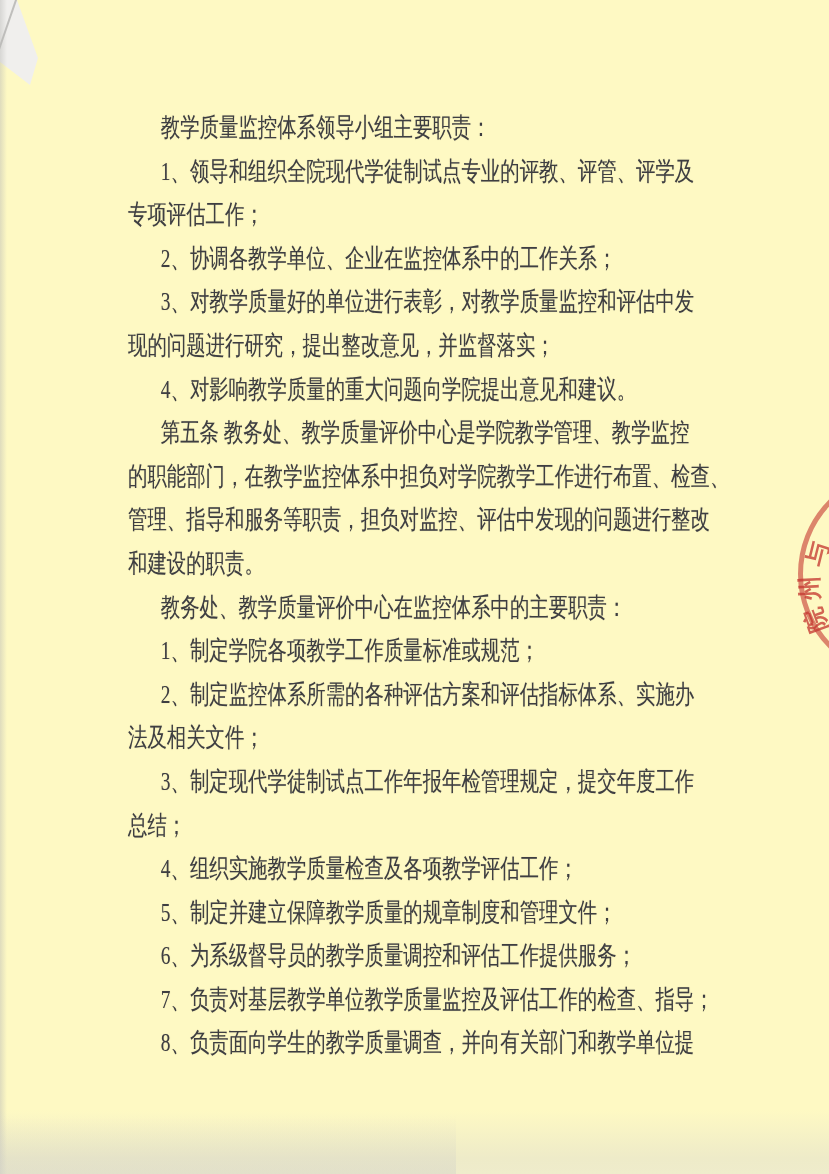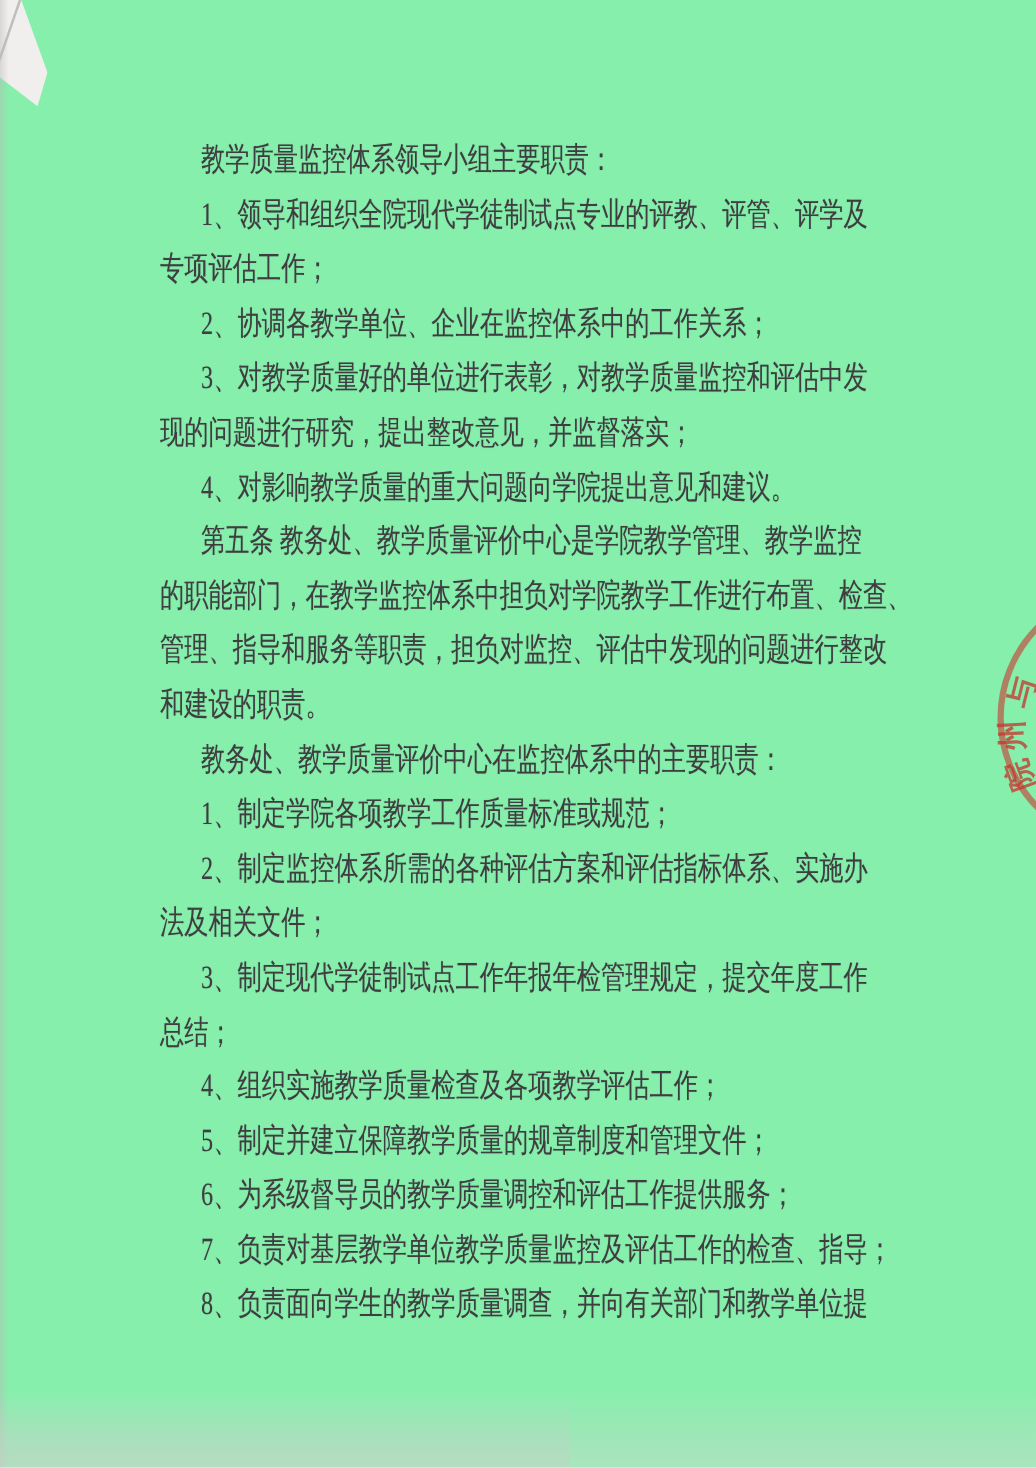--- a/index.html
+++ b/index.html
@@ -8,21 +8,21 @@
     padding: 0;
     width: 829px;
     height: 1174px;
     overflow: hidden;
     background: #f2f2f0;
   }
   .scan-page {
     position: relative;
     width: 829px;
     height: 1174px;
-    background: #86efac;
+    background: #fef9c3;
     overflow: hidden;
     font-family: "Liberation Serif", "DejaVu Serif", serif;
   }
   
   .edge-left {
     position: absolute;
     left: 0; top: 0;
     width: 7px; height: 100%;
     background: linear-gradient(to right, rgba(185,185,182,0.45), rgba(255,255,255,0));
     pointer-events: none;

